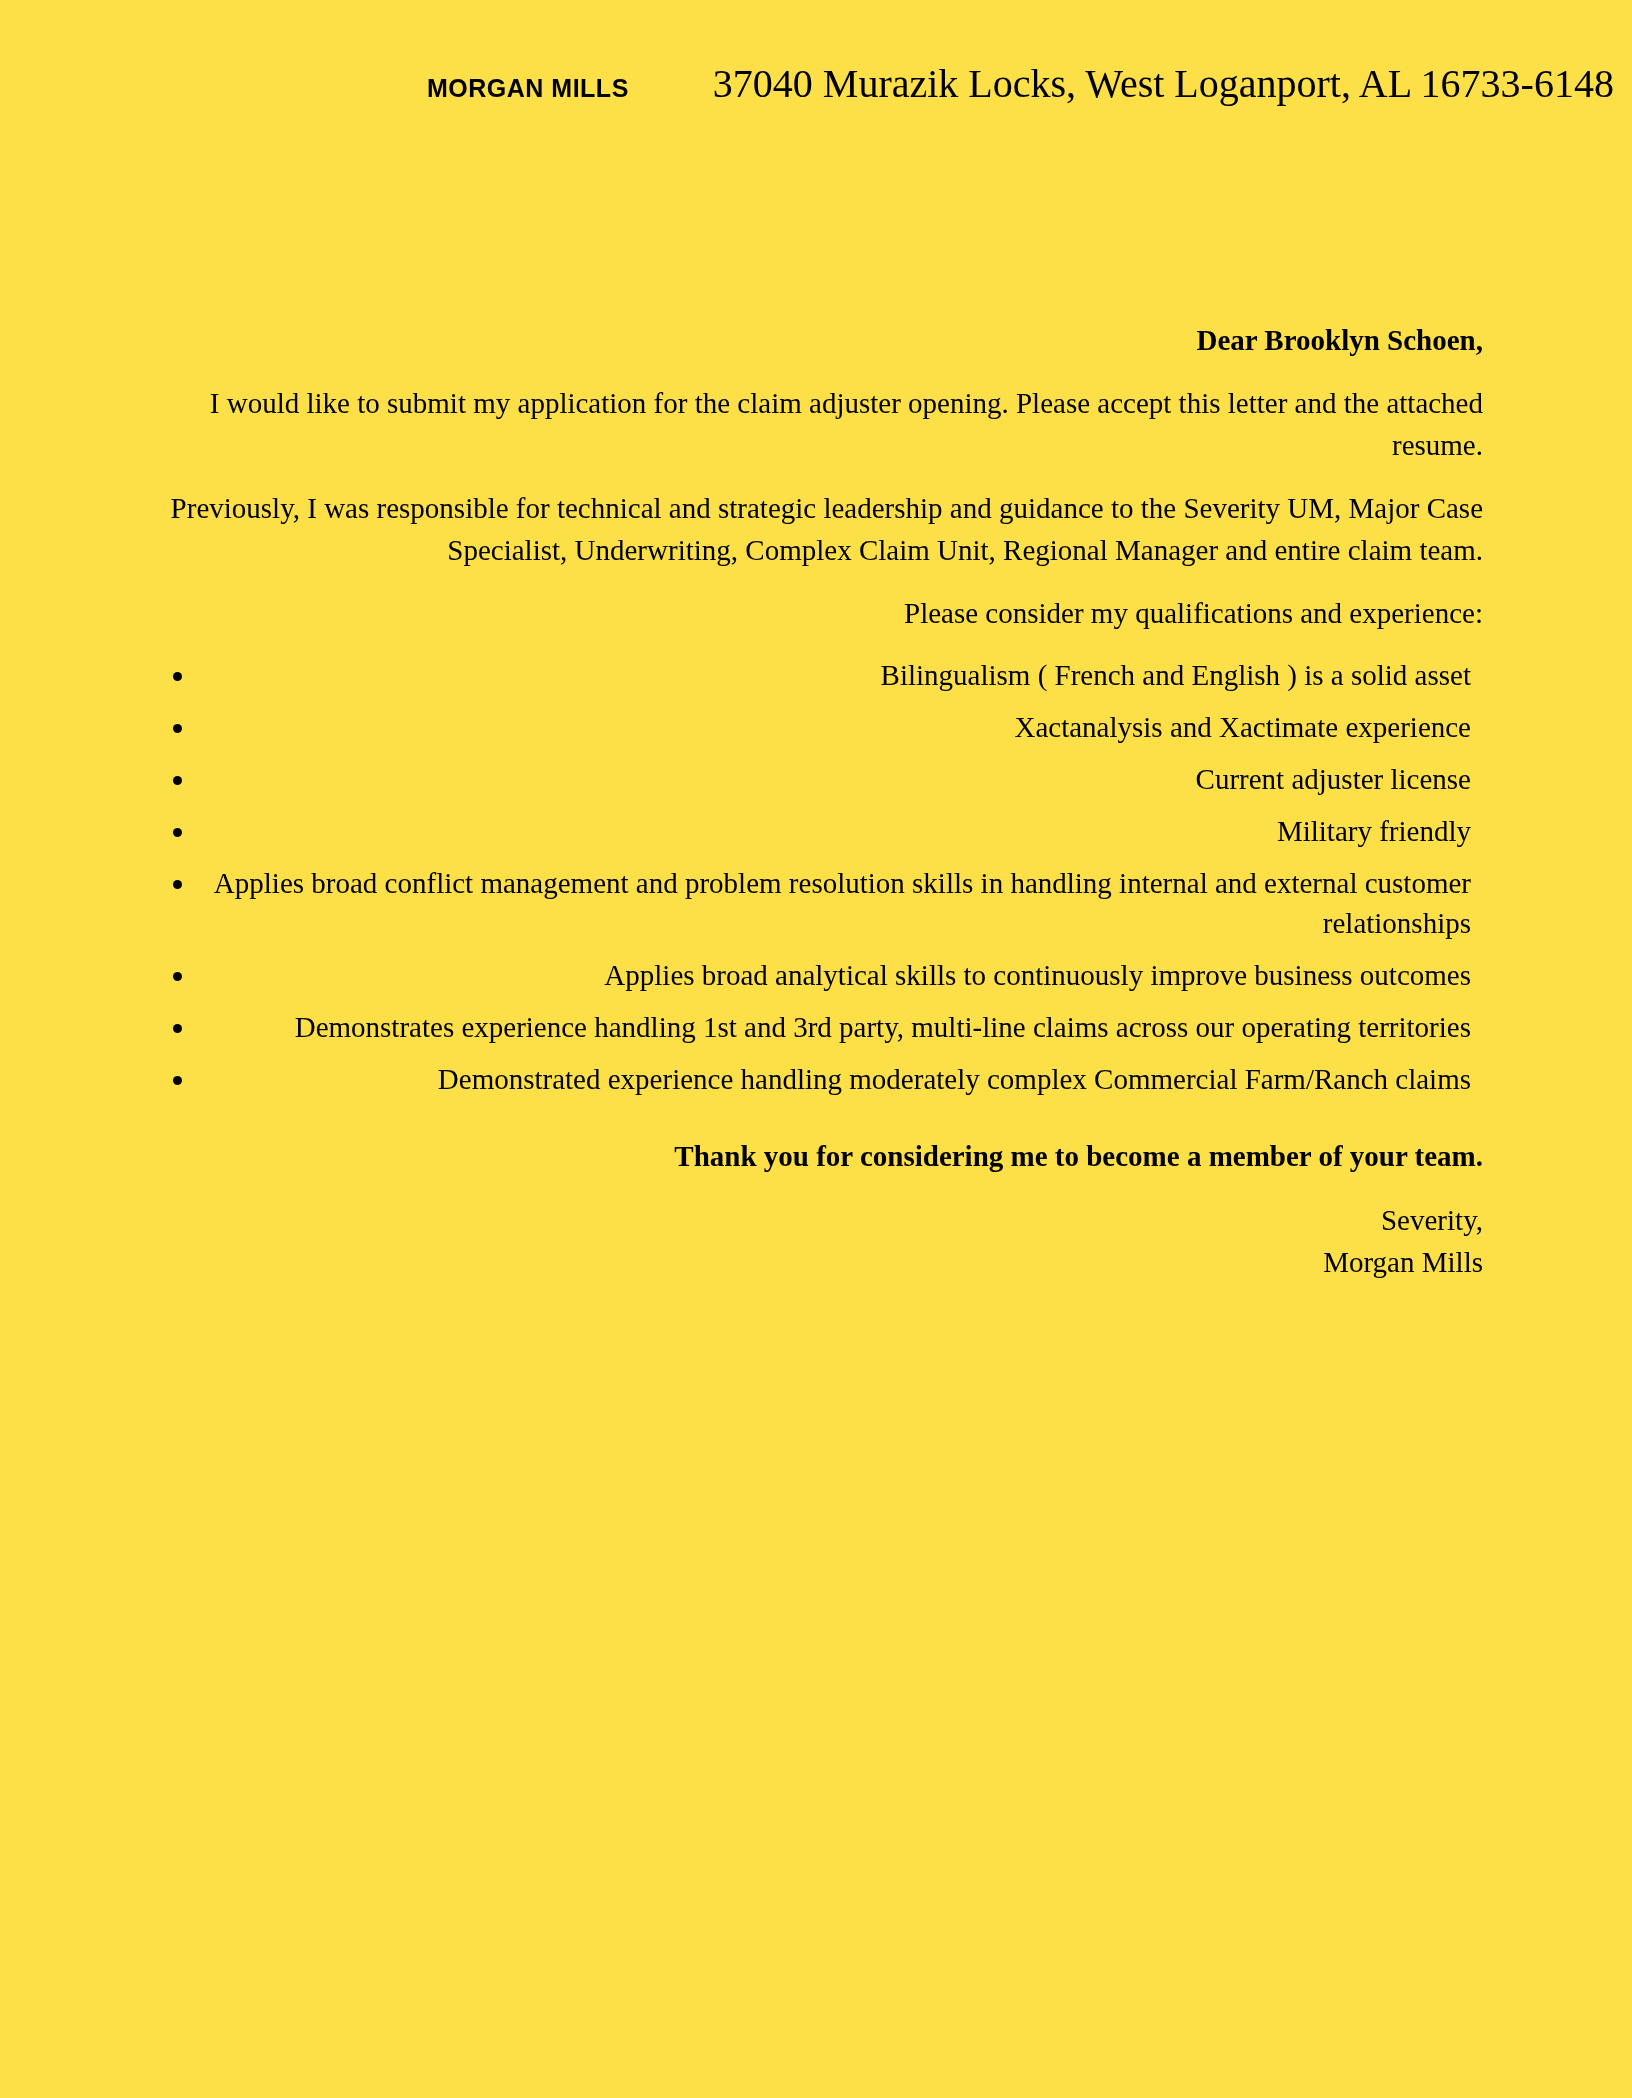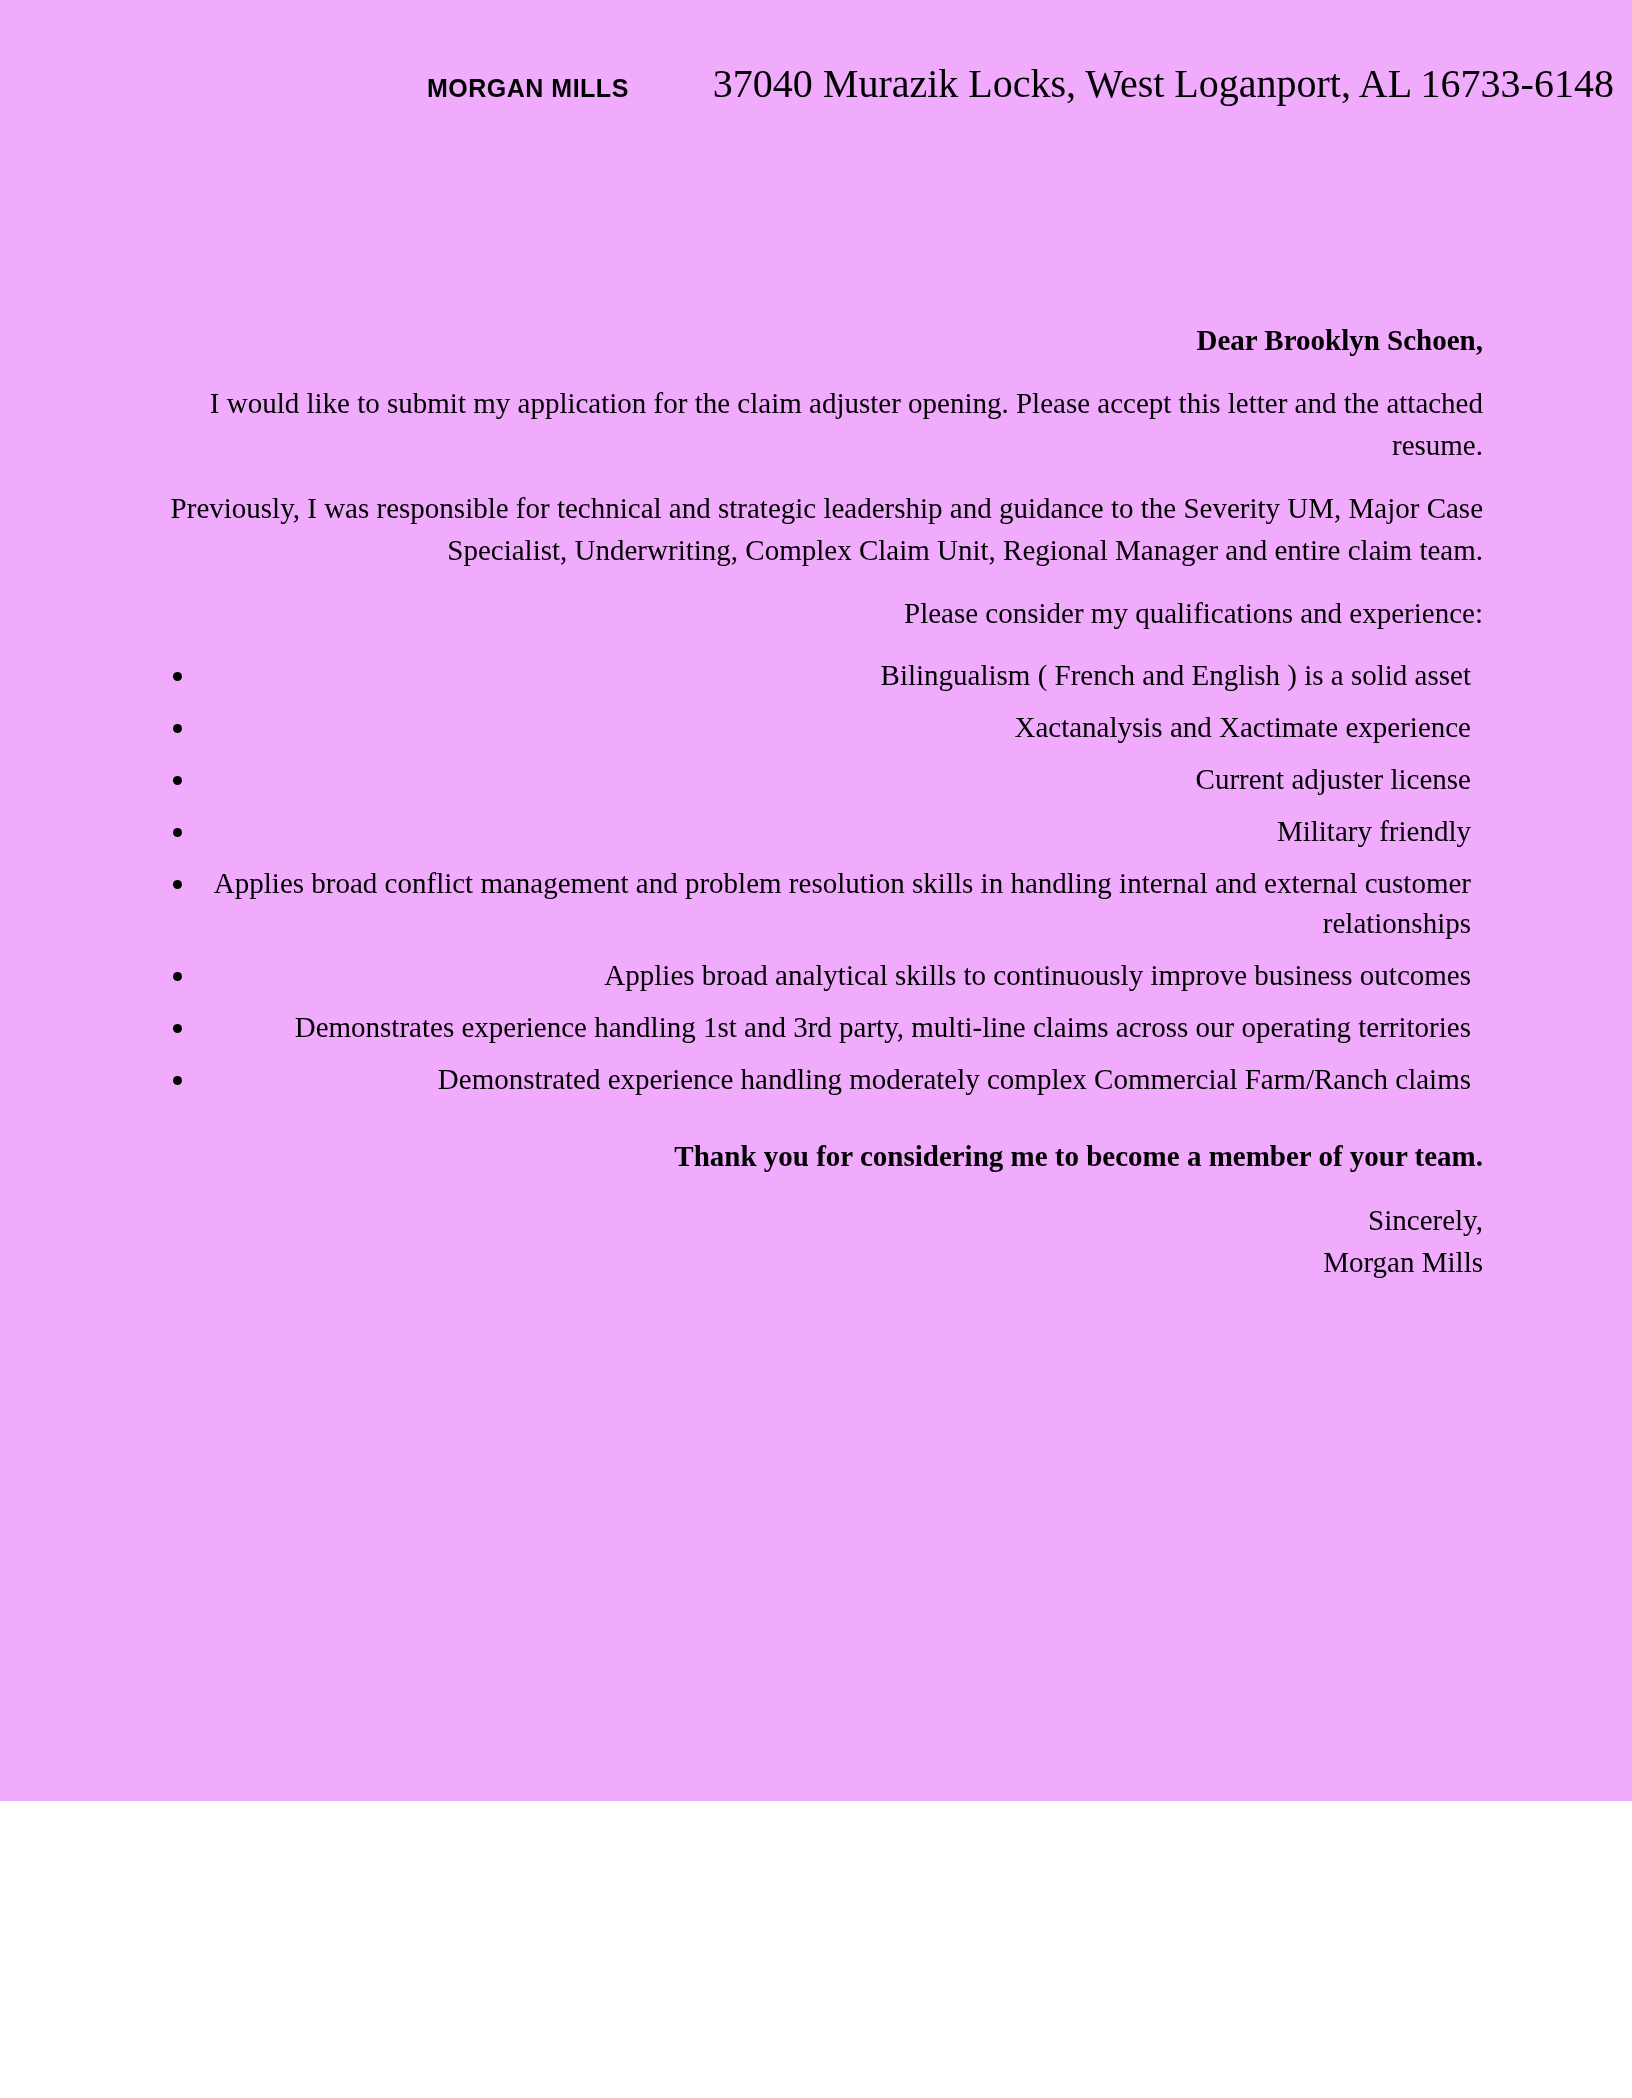--- a/index.html
+++ b/index.html
@@ -3,22 +3,22 @@
 <meta charset="utf-8">
 <style>
   html, body {
     margin: 0;
     padding: 0;
     background: #ffffff;
   }
   .page {
     position: relative;
     width: 1632px;
-    height: 1801px;
-    background: #f0abfc;
+    height: 2098px;
+    background: #fde047;
     color: #000000;
     font-family: "Liberation Serif", serif;
     box-sizing: border-box;
     overflow: hidden;
   }
   .letterhead {
     display: flex;
     align-items: baseline;
     padding-top: 60px;
     padding-left: 427px;
@@ -91,18 +91,18 @@
       <li>Military friendly</li>
       <li>Applies broad conflict management and problem resolution skills in handling internal and external customer relationships</li>
       <li>Applies broad analytical skills to continuously improve business outcomes</li>
       <li>Demonstrates experience handling 1st and 3rd party, multi-line claims across our operating territories</li>
       <li>Demonstrated experience handling moderately complex Commercial Farm/Ranch claims</li>
     </ul>
 
     <p class="closing">Thank you for considering me to become a member of your team.</p>
 
     <p class="signblock">
-      <span>Sincerely,</span><br>
+      <span>Severity,</span><br>
       <span>Morgan Mills</span>
     </p>
 
   </main>
 </div>
 
 </body></html>

